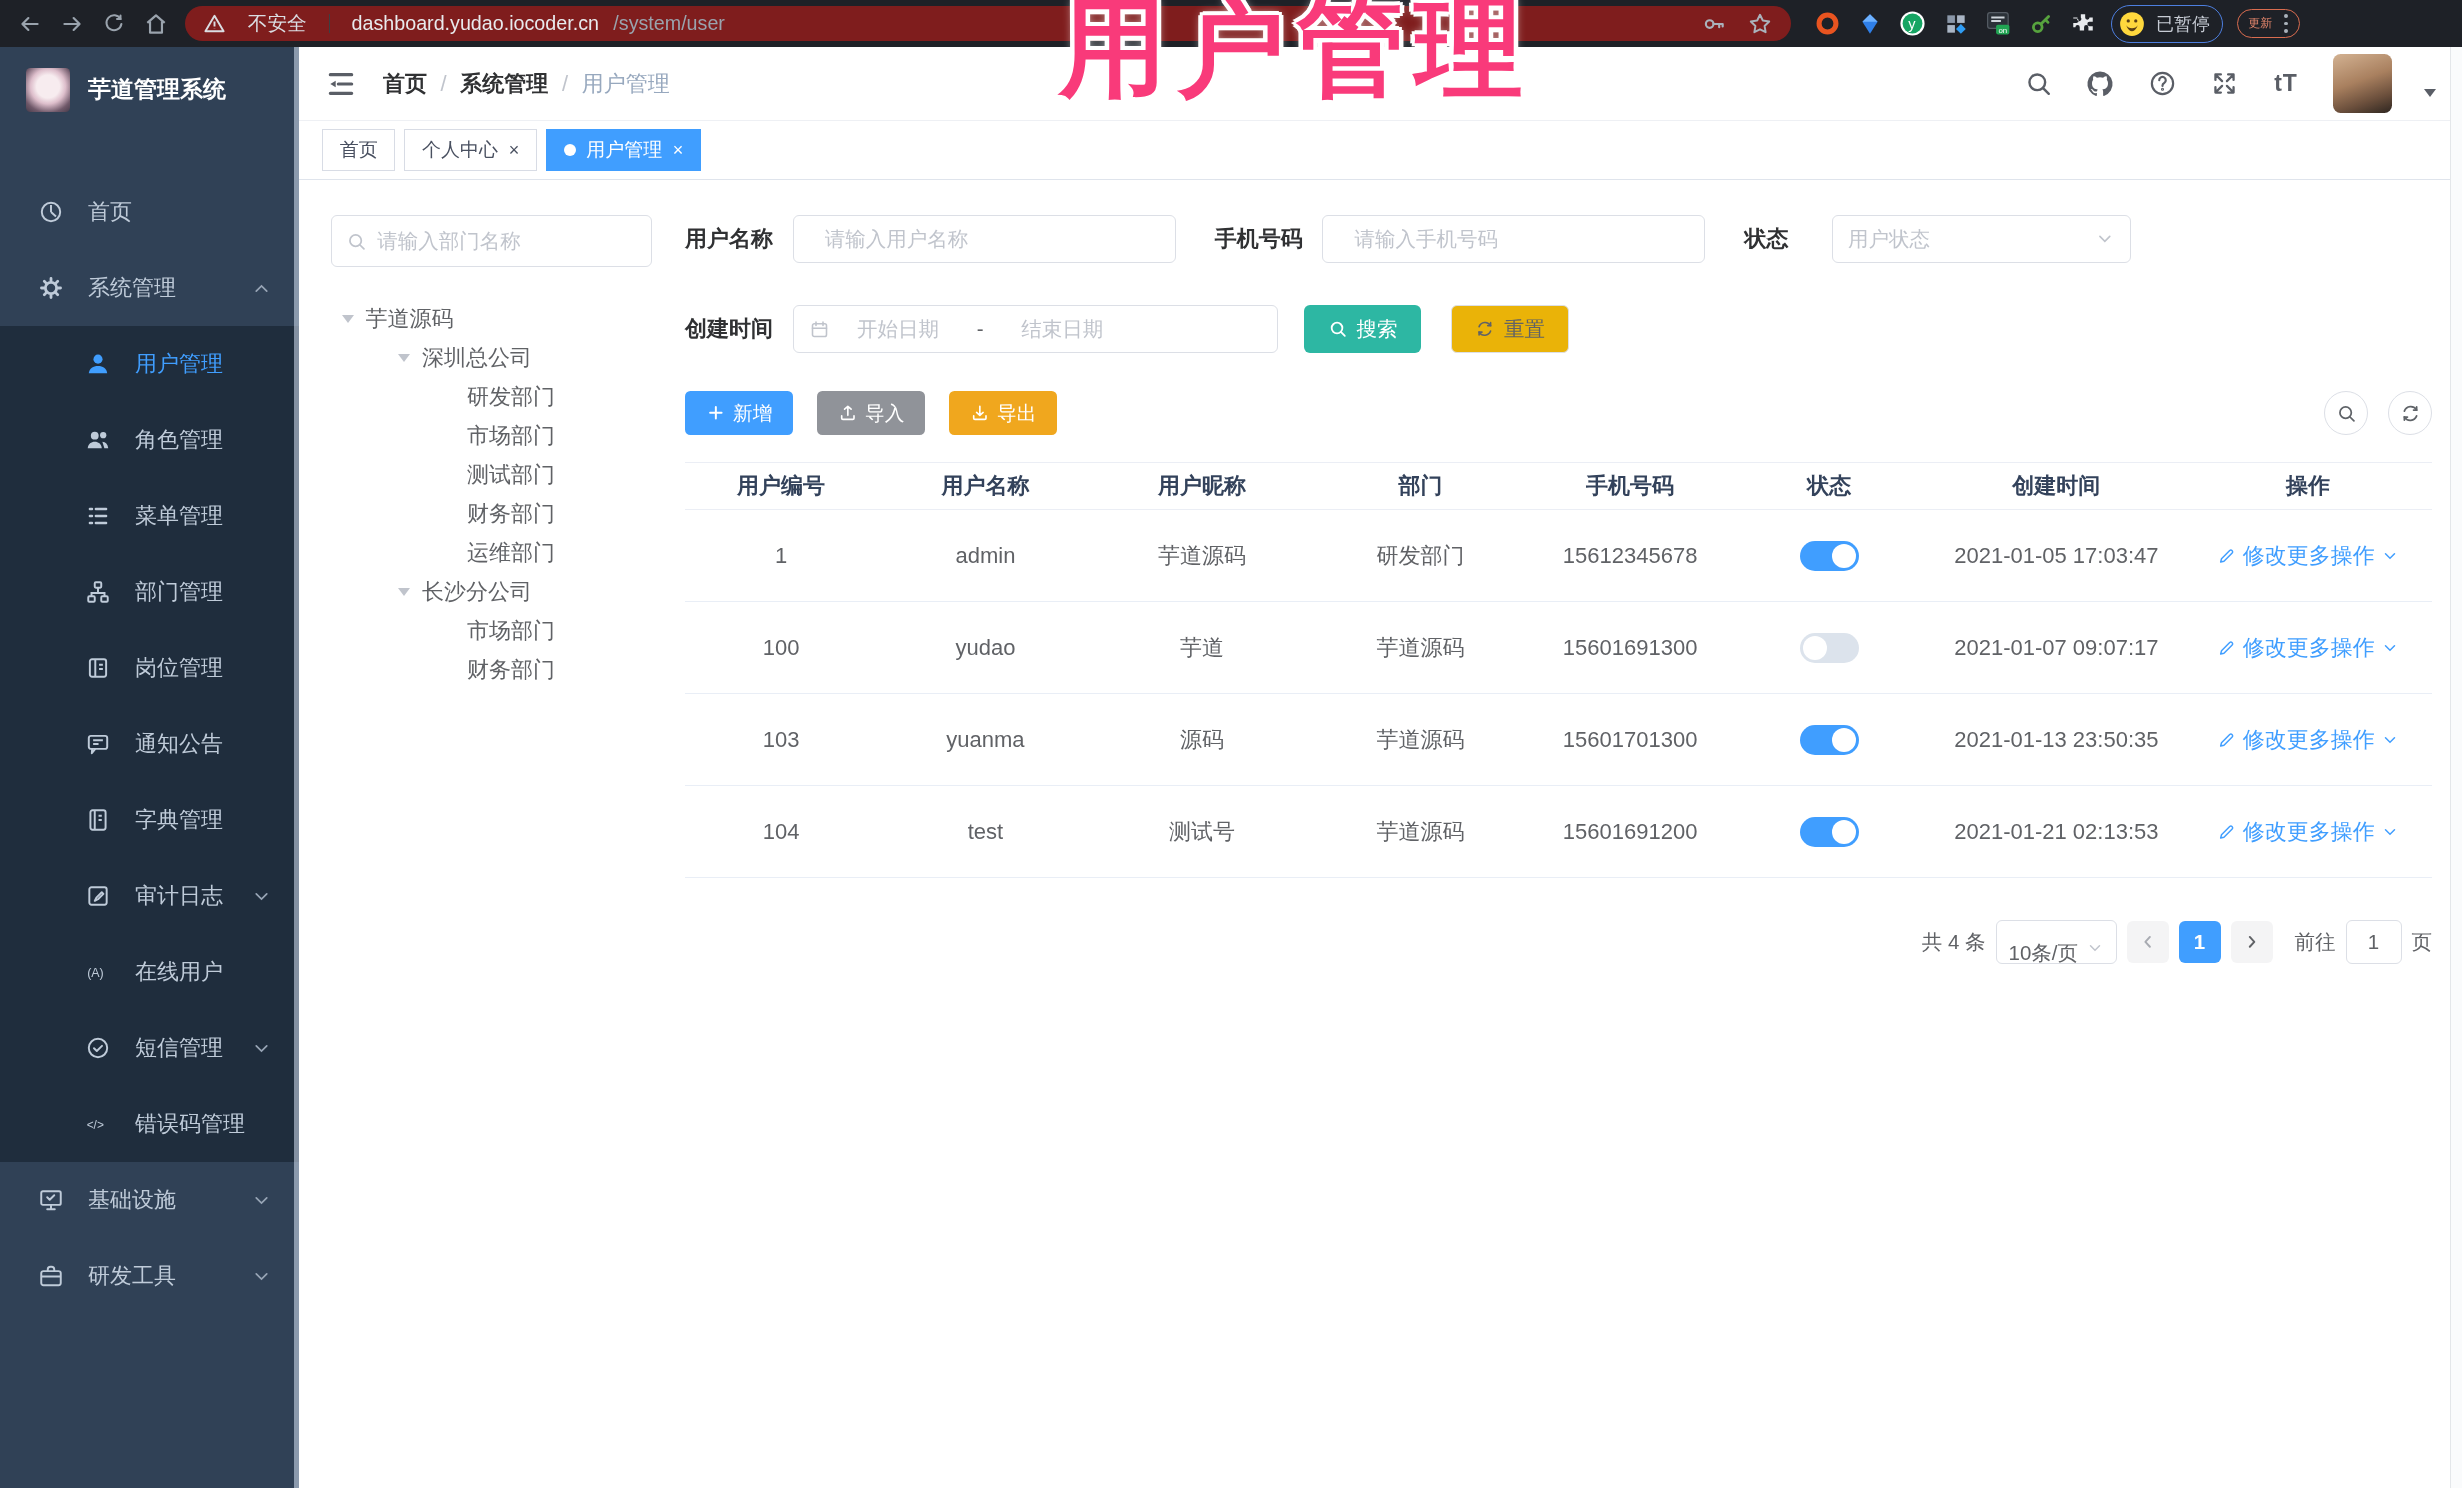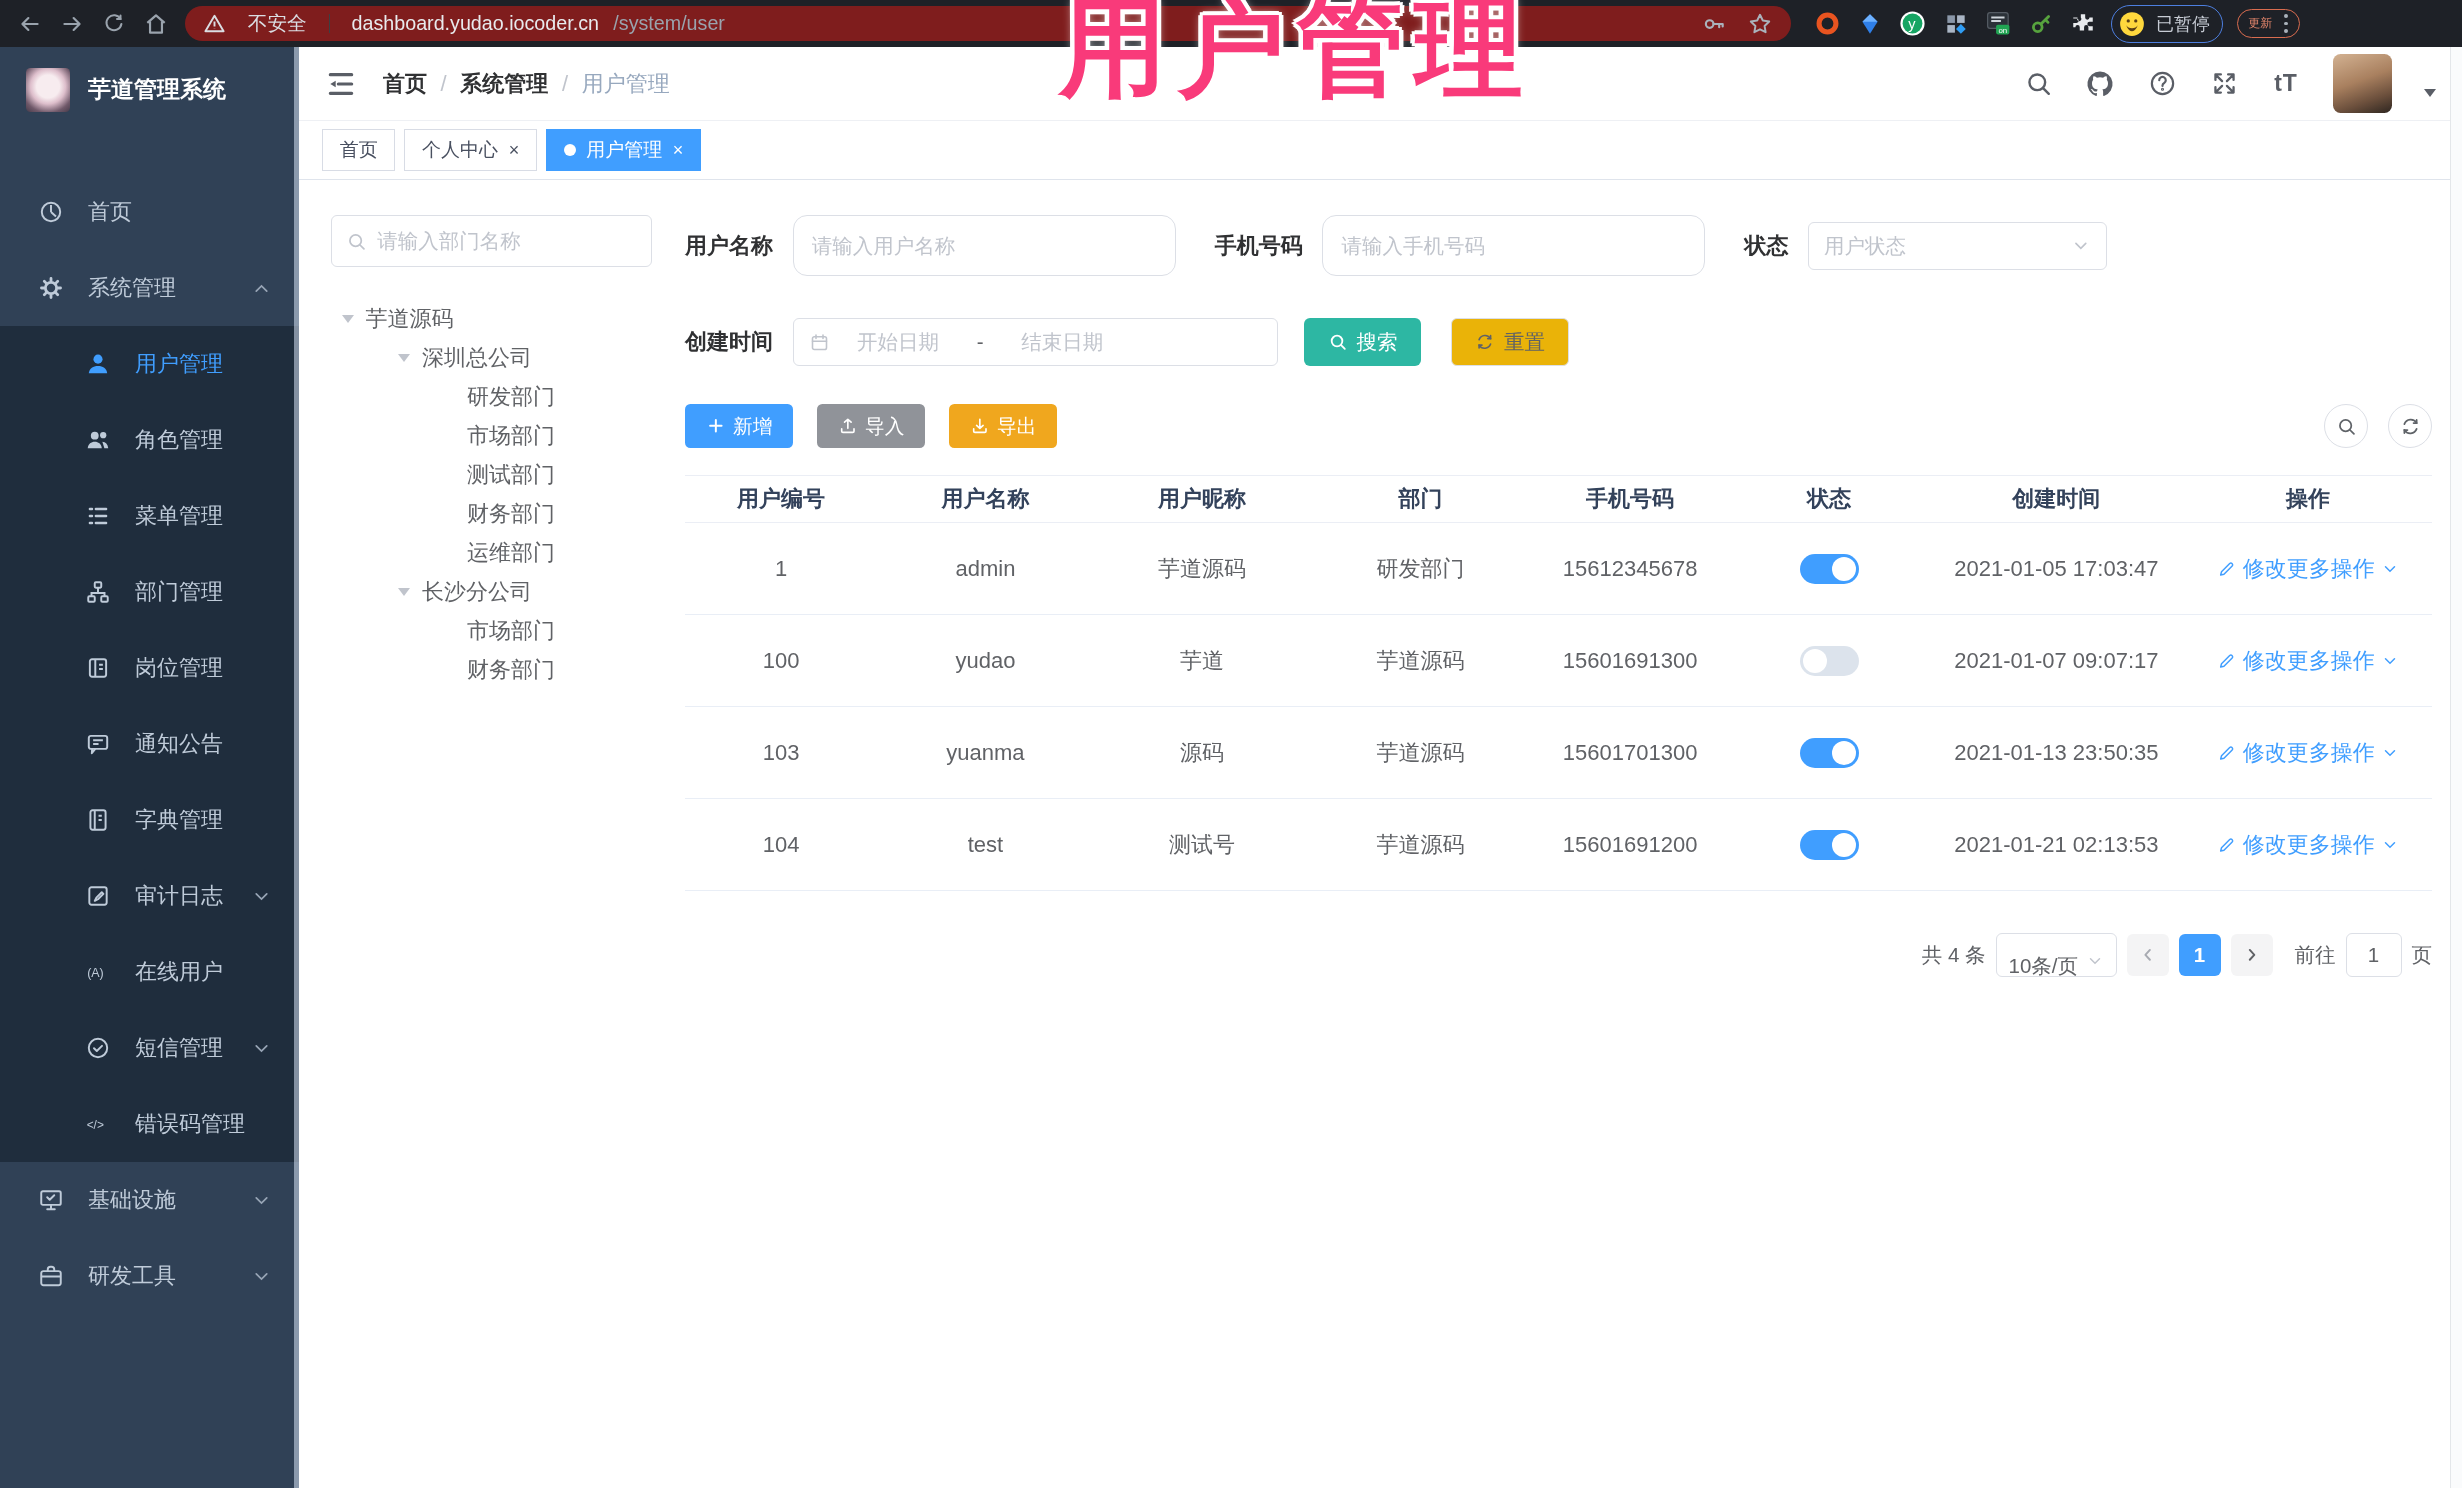--- a/index.html
+++ b/index.html
@@ -71,22 +71,22 @@
 input::placeholder { color:#c0c4cc; }
 .tree { margin-top:32px; font-size:22px; color:#606266; }
 .tnode { height:39px; display:flex; align-items:center; cursor:pointer; }
 .tnode .caret { width:0; height:0; border-top:8.3px solid #c0c4cc; border-left:6px solid transparent; border-right:6px solid transparent; margin-right:12px; flex-shrink:0; }
 .d0 { padding-left:10.6px; } .d1 { padding-left:67px; } .d2 { padding-left:136px; }
 
 .main-col { flex:1; min-width:0; }
 .filter-row { display:flex; align-items:center; margin-bottom:42px; }
 .f-group { display:flex; align-items:center; margin-right:39px; }
 .f-label { font-size:22px; color:#303133; font-weight:700; margin-right:19.7px; white-space:nowrap; }
-.f-input { height:61px; border:0.8px solid #dcdfe6; border-radius:14px; padding:0 18px; font-size:20.5px; color:#606266; width:383px; outline:none; }
-.f-select { width:299px; height:48px; border:0.8px solid #dcdfe6; border-radius:6px; display:flex; align-items:center; padding:0 15px; color:#c0c4cc; font-size:20.5px; cursor:pointer; }
+.f-input { height:48px; border:0.8px solid #dcdfe6; border-radius:6px; padding:0 31px; font-size:20.5px; color:#606266; width:383px; outline:none; }
+.f-select { width:299px; height:48px; border:0.8px solid #dcdfe6; border-radius:6px; display:flex; align-items:center; padding:0 15px; color:#c0c4cc; font-size:20.5px; cursor:pointer;margin-left:24px; }
 .f-select .chev { margin-left:auto; color:#c0c4cc; }
 .date-range { width:485px; height:48px; border:0.8px solid #dcdfe6; border-radius:6px; display:flex; align-items:center; padding:0 15px; gap:16.7px; color:#c0c4cc; font-size:20.5px; }
 .date-sep { color:#606266; }
 .btn { height:48px; border-radius:6px; border:0.8px solid transparent; display:inline-flex; align-items:center; justify-content:center; gap:9px; font-size:20.5px; padding:0 23px; cursor:pointer; }
 .btn-search { background:#2DB7A3; color:#fff; }
 .btn-reset { background:#eab308; border-color:#dcdfe6; color:#606266; margin-left:30px; }
 
 .toolbar { display:flex; align-items:center; margin-bottom:27px; }
 .btn-sm { height:44px; font-size:19.7px; padding:0 19.7px; border-radius:5.3px; gap:7.6px; margin-right:24px; }
 .btn-add { background:#409EFF; color:#fff; }

